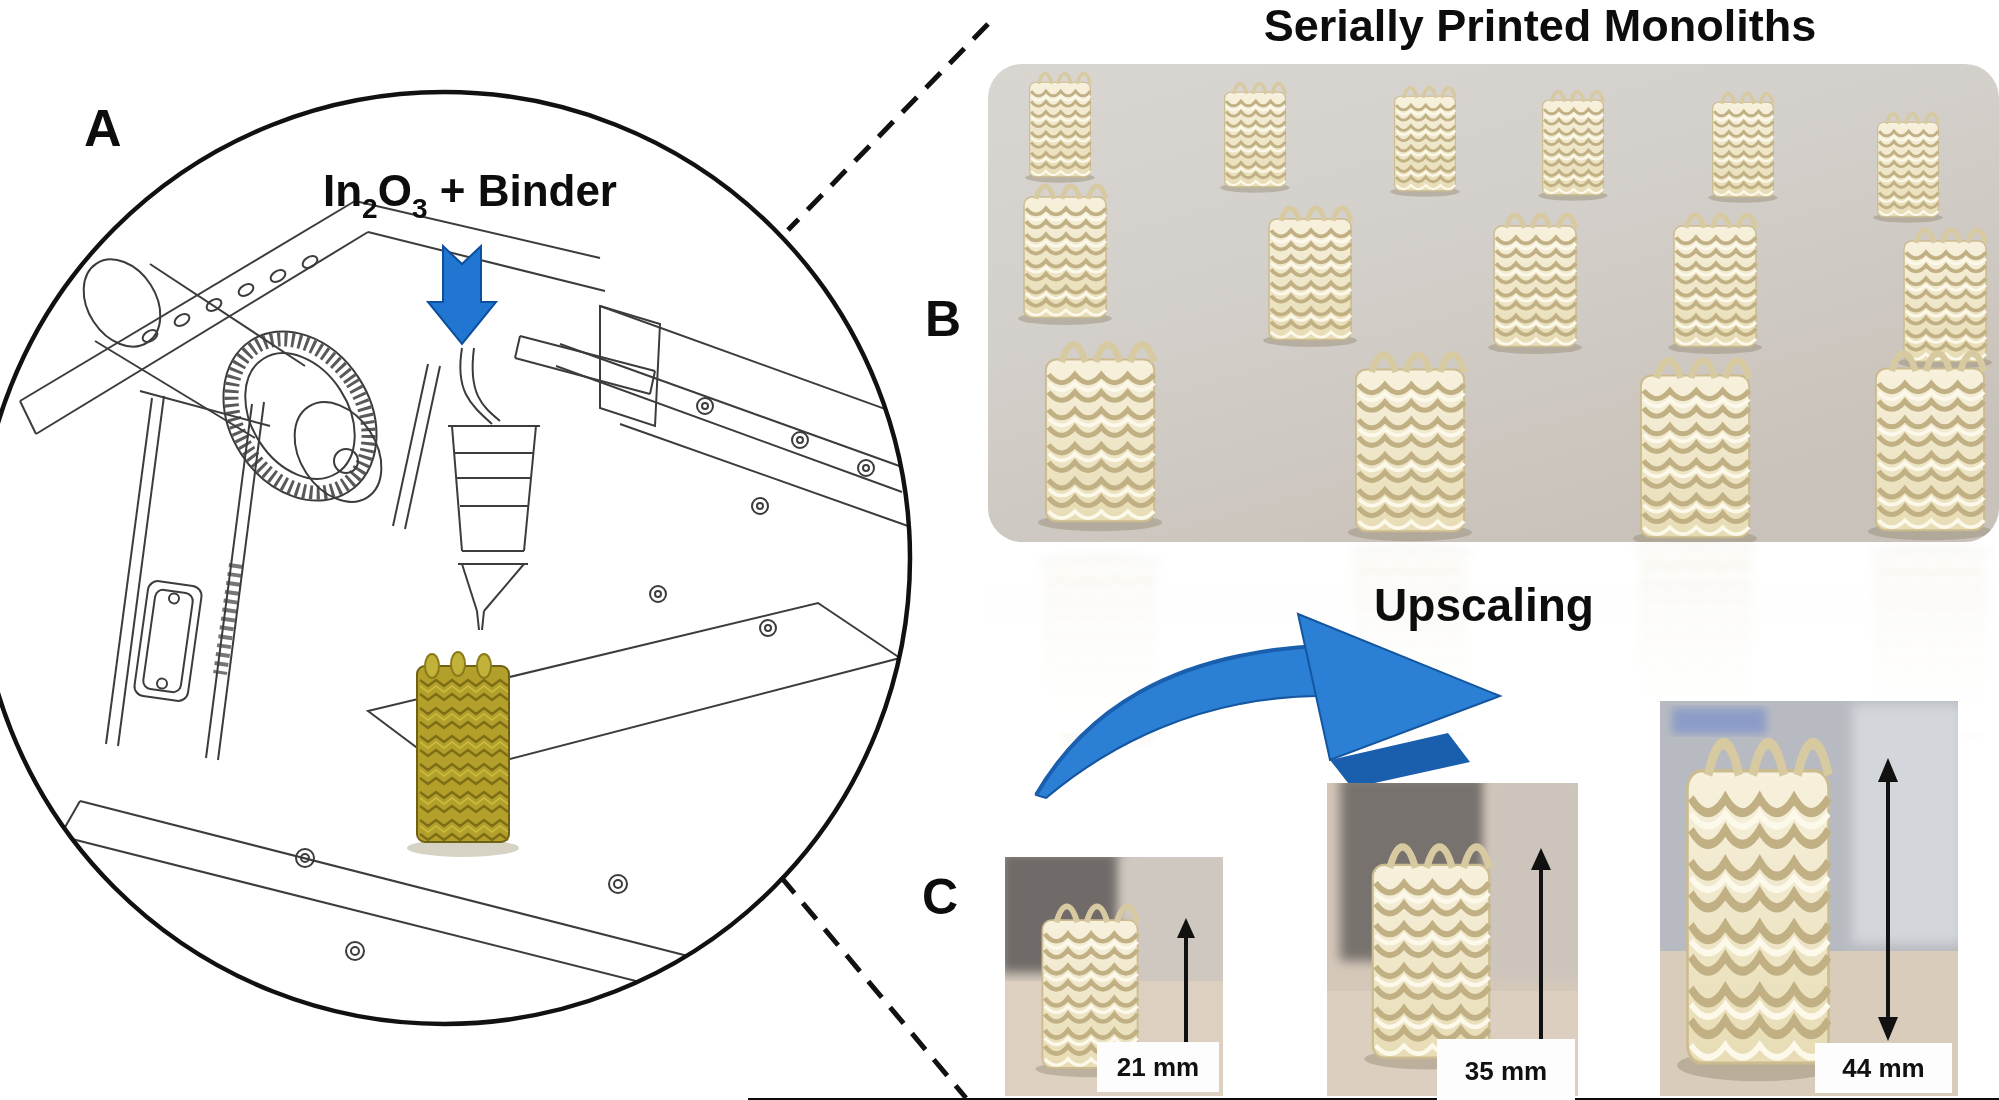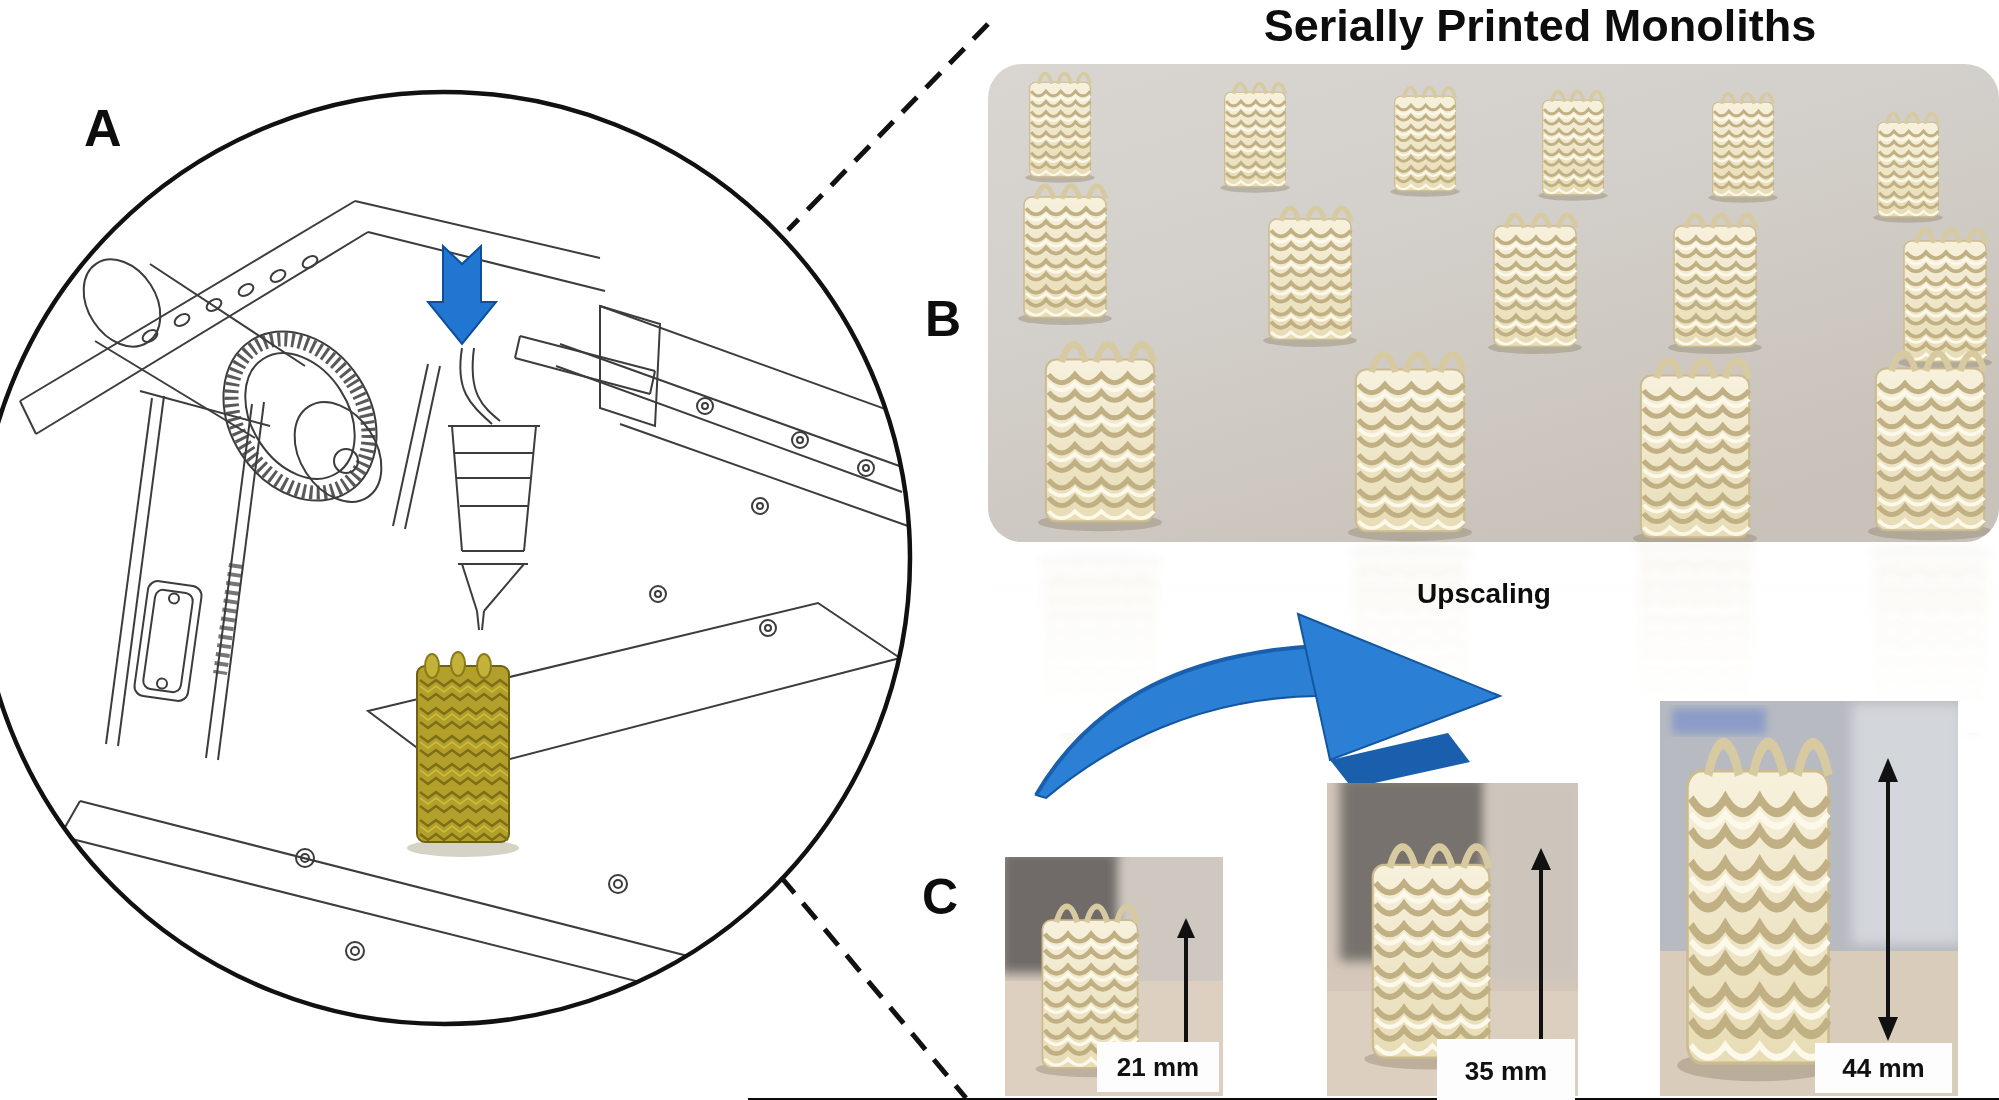--- a/index.html
+++ b/index.html
@@ -4,21 +4,21 @@
 <style>
   html,body{margin:0;padding:0;background:#ffffff;}
   .canvas{position:relative;width:1999px;height:1100px;background:#ffffff;overflow:hidden;
           font-family:"Liberation Sans", sans-serif;margin-top:6px;}
   .scene{position:absolute;left:0;top:0;z-index:1;}
   .txt{position:absolute;z-index:5;color:#0d0d0d;}
   .panel-letter{font-weight:bold;font-size:52px;line-height:1;}
   .fig-title{left:1120px;top:-6px;width:840px;text-align:center;font-weight:bold;font-size:45px;}
   .formula{left:300px;top:160px;width:340px;text-align:center;font-weight:bold;font-size:44px;}
   .formula sub{font-size:28px;vertical-align:-12px;font-weight:bold;}
-  .upscaling{left:1374px;top:572px;width:220px;text-align:center;font-weight:bold;font-size:28px;}
+  .upscaling{left:1374px;top:572px;width:220px;text-align:center;font-weight:bold;font-size:46px;}
   .mm-box{position:absolute;z-index:6;background:#fdfdfd;display:flex;align-items:center;justify-content:center;
           font-weight:bold;font-size:26px;color:#111;}
   .mm-1{left:1097px;top:1036px;width:122px;height:50px;}
   .mm-2{left:1437px;top:1033px;width:138px;height:64px;}
   .mm-3{left:1815px;top:1037px;width:137px;height:50px;}
 </style>
 </head>
 <body>
 
 <div class="canvas">
@@ -293,20 +293,21 @@
   <polygon points="443,240 443,296 428,296 462,338 496,296 481,296 481,240 462,258" fill="#2176d2" stroke="#0d4e9d" stroke-width="2"></polygon>
 
   <line x1="988" y1="18" x2="788" y2="224" stroke="#111" stroke-width="5" stroke-dasharray="21 13"></line>
   <line x1="781" y1="871" x2="966" y2="1092" stroke="#111" stroke-width="5" stroke-dasharray="21 13"></line>
 </svg>
 
   <div class="txt fig-title">Serially Printed Monoliths</div>
 
   <div class="txt panel-letter" style="left:84px;top:96px;">A</div>
 
+  <div class="txt formula"><span>In</span><sub>2</sub><span>O</span><sub>3</sub><span> + Binder</span></div>
 
   <div class="txt panel-letter" style="left:925px;top:288px;font-size:50px;">B</div>
 
   <div class="txt upscaling">Upscaling</div>
 
   <div class="txt panel-letter" style="left:922px;top:866px;font-size:50px;">C</div>
 
   <div class="mm-box mm-1">21 mm</div>
   <div class="mm-box mm-2">35 mm</div>
   <div class="mm-box mm-3">44 mm</div>

